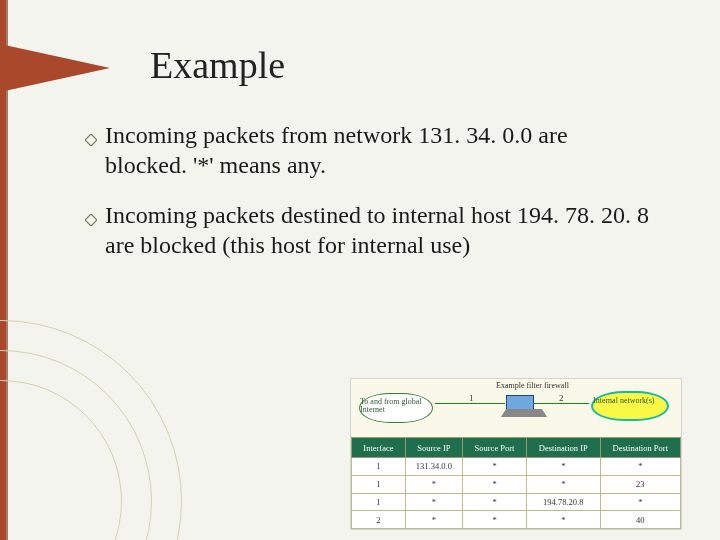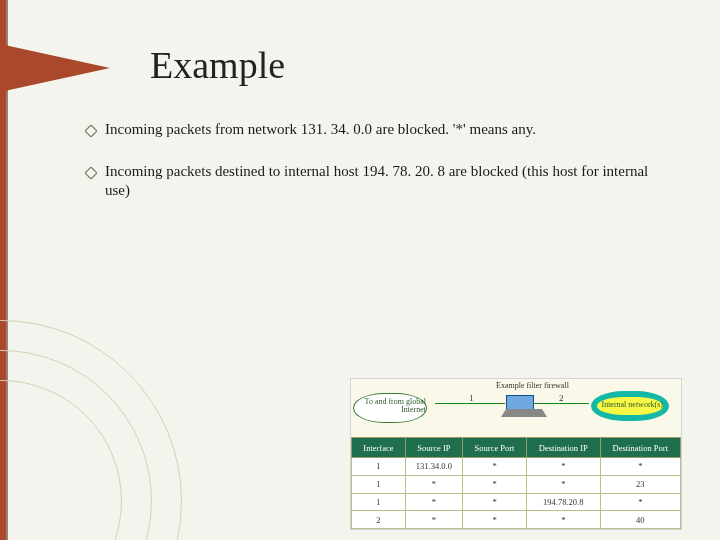--- a/index.html
+++ b/index.html
@@ -11,37 +11,37 @@
   .arc{position:absolute;border:1px solid #d6d0b2;border-radius:50%}
   .arc1{width:360px;height:360px;left:-180px;top:320px}
   .arc2{width:300px;height:300px;left:-150px;top:350px}
   .arc3{width:240px;height:240px;left:-120px;top:380px}
   
   .title{position:absolute;left:150px;top:43px;font-size:38px;color:#222}
   
   .tri{position:absolute;left:0;top:44px;width:0;height:0;border-top:24px solid transparent;border-bottom:24px solid transparent;border-left:110px solid #a9482a}
   
   .bullets{position:absolute;left:85px;top:120px;width:565px}
-  .item{display:flex;margin-bottom:20px;font-size:15px;color:#1a1a1a;line-height:1.25}
+  .item{display:flex;margin-bottom:20px;font-size:24px;color:#1a1a1a;line-height:1.25}
   .bullet-sym{flex:0 0 20px;margin-top:3px;color:#8a8a6e}
   .bullet-sym svg{width:12px;height:12px}
   .txt{flex:1}
   
   .diagram{position:absolute;left:350px;top:378px;width:330px;height:150px;background:#fff;border:1px solid #d4d4d4}
   .dg-top{position:relative;height:58px;background:#faf8e8;border-bottom:1px solid #b7b76a}
-  .cloud{position:absolute;left:2px;top:14px;width:74px;height:30px;background:#fff;border:1px solid #3a7a3a;border-radius:50%/60%;font-size:8px;color:#2a5a2a;text-align:right;line-height:1.05;padding-top:4px;box-sizing:border-box}
+  .cloud{position:absolute;left:8px;top:14px;width:74px;height:30px;background:#fff;border:1px solid #3a7a3a;border-radius:50%/60%;font-size:8px;color:#2a5a2a;text-align:left;line-height:1.05;padding-top:4px;box-sizing:border-box}
   .fw-label{position:absolute;left:145px;top:2px;font-size:8px;color:#333}
   .fw{position:absolute;left:155px;top:16px;width:26px;height:14px;background:#6fa7df;border:1px solid #164b8f}
   .fw-stand{position:absolute;left:150px;top:30px;width:36px;height:0;border-bottom:8px solid #888;border-left:5px solid transparent;border-right:5px solid transparent}
   .wire{position:absolute;top:24px;height:0;border-top:1px solid #168c16}
   .w1{left:84px;width:70px}
   .w2{left:182px;width:56px}
   .n1{position:absolute;left:118px;top:14px;font-size:9px;color:#333}
   .n2{position:absolute;left:208px;top:14px;font-size:9px;color:#333}
-  .oval{position:absolute;left:240px;top:12px;width:78px;height:30px;background:#f8f845;border:6px solid #14b8a6;border-radius:50%/60%;font-size:8px;color:#2a5a2a;text-align:right;line-height:1.05;padding-top:4px;box-sizing:border-box}
+  .oval{position:absolute;left:240px;top:12px;width:78px;height:30px;background:#f8f845;border:2px solid #14b8a6;border-radius:50%/60%;font-size:8px;color:#2a5a2a;text-align:left;line-height:1.05;padding-top:4px;box-sizing:border-box}
   
   .tbl{position:absolute;left:0;top:58px;right:0;bottom:0}
   .tbl table{width:100%;height:100%;border-collapse:collapse;font-size:8.5px;color:#fff}
   .tbl th{background:#1f6f4f;border:1px solid #9a9a6a;padding:3px 10px;font-weight:normal}
   .tbl td{background:#fff;color:#333;border:1px solid #bdbd8a;text-align:center;padding:2px}
 </style>
 </head>
 <body>
 
 <div class="slide">

